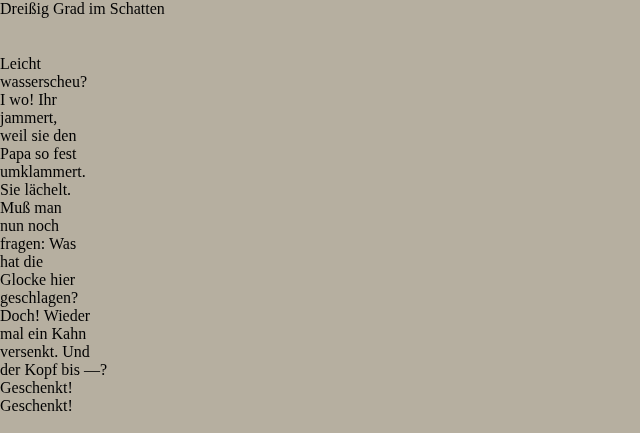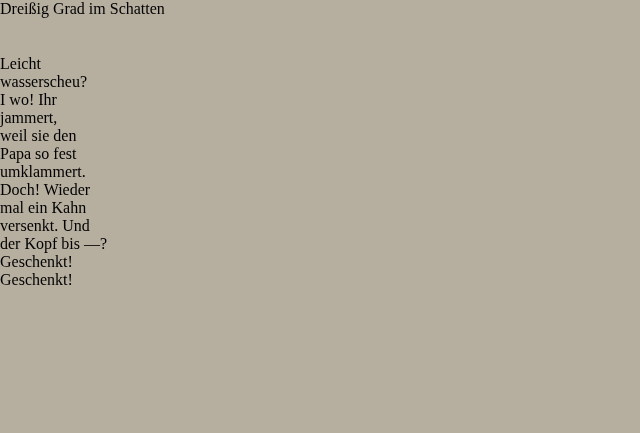--- a/index.html
+++ b/index.html
@@ -57,18 +57,20 @@
 <body>
 
 <div class="sheet">
 
   <div class="headline">Dreißig Grad im Schatten</div>
   <div class="wedge"></div>
   <div class="corner"></div>
 
   <div class="cap" style="left:18px;top:85px;width:80px;margin-top:37px;">Leicht wasserscheu? I wo! Ihr jammert,
 weil sie den Papa so fest umklammert.</div>
+  <div class="cap" style="left:210px;top:83px;width:78px;">Sie lächelt. Muß man nun noch fragen:
+Was hat die Glocke hier geschlagen?</div>
   <div class="cap" style="left:140px;top:290px;width:110px;">Doch! Wieder mal ein Kahn versenkt.
 Und der Kopf bis —? Geschenkt! Geschenkt!</div>
 
   <div class="fold"></div>
   <div class="curl"></div>
 </div>
 
 </body></html>

